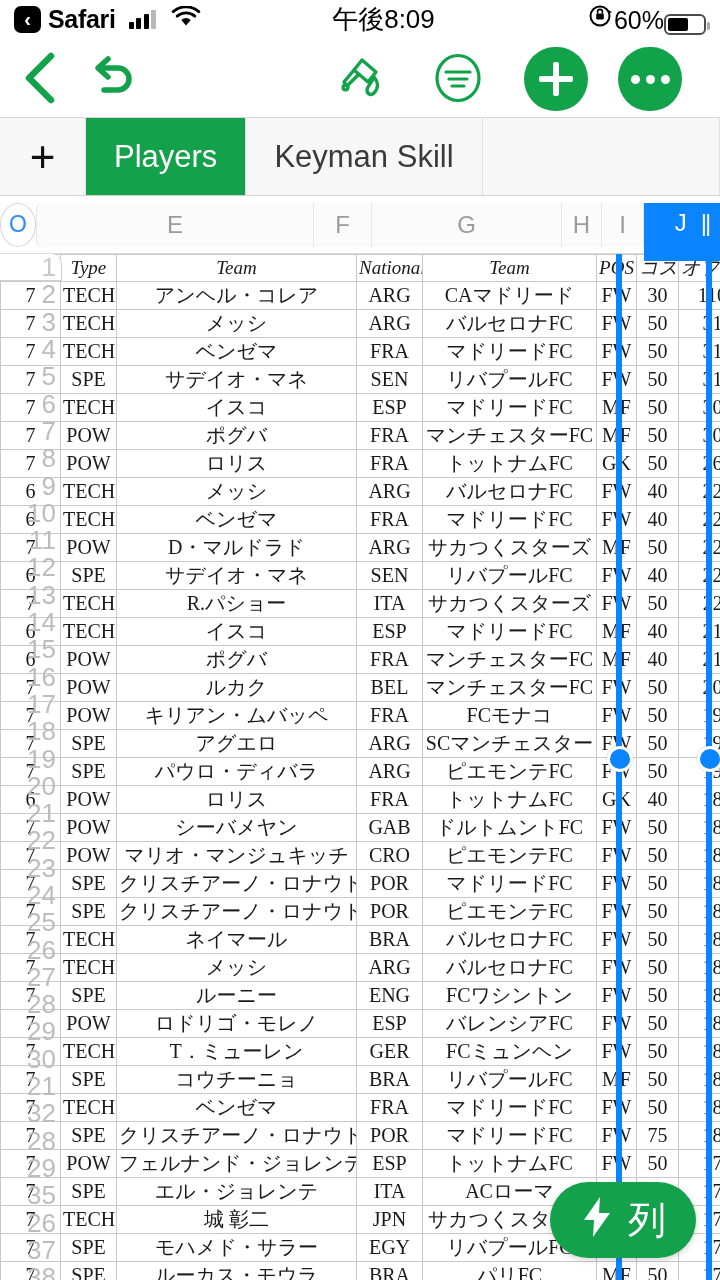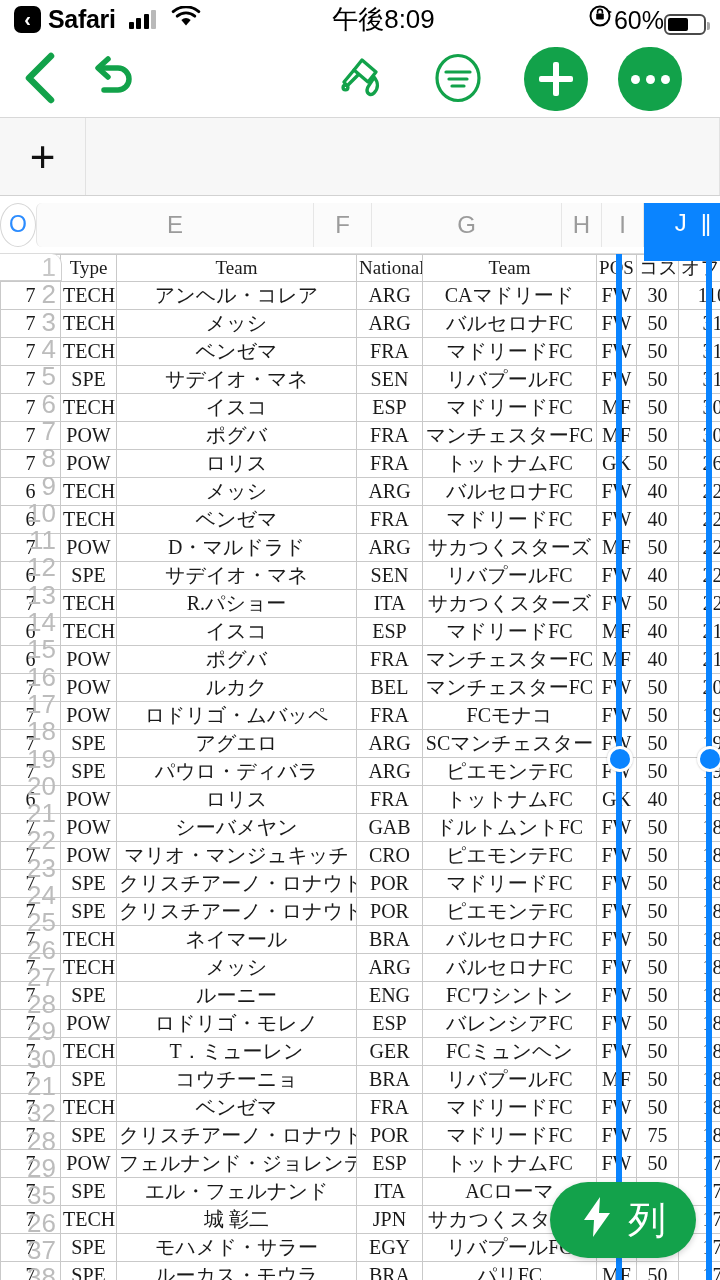--- a/index.html
+++ b/index.html
@@ -134,21 +134,21 @@
   table.grid { border-collapse:collapse; table-layout:fixed; width:742px; }
   table.grid td, table.grid th {
     border:1px solid #c9c9c9;
     height:27.3px;
     font-family:"Liberation Serif", serif;
     font-size:20px; color:#1a1a1a;
     text-align:center; vertical-align:middle;
     padding:0 2px; white-space:nowrap; overflow:hidden;
     background:#fff;
   }
-  table.grid th { font-size:19px; font-weight:400; }
+  table.grid th { font-size:19px; font-weight:400;font-style:italic; }
   col.c-star  { width:60px; }
   col.c-type  { width:56px; }
   col.c-name  { width:240px; }
   col.c-nat   { width:66px; }
   col.c-team  { width:174px; }
   col.c-pos   { width:40px; }
   col.c-cost  { width:42px; }
   col.c-off   { width:88px; }
 
   .cell-star { color:#c9c9c9; font-size:18px; }
@@ -286,20 +286,22 @@
             <i></i>
             <i></i>
             <i></i>
           </span>
       </div>
     </div>
   </div>
 
   <div class="tabbar">
     <div class="tab-add">+</div>
+    <div class="tab active">Players</div>
+    <div class="tab">Keyman Skill</div>
     <div class="tab-spacer"></div>
   </div>
 
   <div class="colbar">
     <div class="colbar-handle">
       <div class="oval-o">O</div>
     </div>
     <div class="colstrip">
       <div class="colcell" style="width:278px">E</div>
       <div class="colcell" style="width:58px">F</div>
@@ -485,21 +487,21 @@
             <td class="name-cell">ルカク</td>
             <td>BEL</td>
             <td>マンチェスターFC</td>
             <td>FW</td>
             <td>50</td>
             <td>2016</td>
           </tr>
           <tr>
             <td class="cell-star star-pow">7</td>
             <td class="type-cell type-pow">POW</td>
-            <td class="name-cell">ロドリゴ・ムバッペ</td>
+            <td class="name-cell">キリアン・ムバッペ</td>
             <td>FRA</td>
             <td>FCモナコ</td>
             <td>FW</td>
             <td>50</td>
             <td>1946</td>
           </tr>
           <tr>
             <td class="cell-star star-spe">7</td>
             <td class="type-cell type-spe">SPE</td>
             <td class="name-cell">アグエロ</td>
@@ -655,21 +657,21 @@
             <td class="name-cell">フェルナンド・ジョレンテ</td>
             <td>ESP</td>
             <td>トットナムFC</td>
             <td>FW</td>
             <td>50</td>
             <td>1799</td>
           </tr>
           <tr>
             <td class="cell-star star-spe">7</td>
             <td class="type-cell type-spe">SPE</td>
-            <td class="name-cell">エル・フェルナンド</td>
+            <td class="name-cell">エル・ジョレンテ</td>
             <td>ITA</td>
             <td>ACローマ</td>
             <td>FW</td>
             <td>50</td>
             <td>1797</td>
           </tr>
           <tr>
             <td class="cell-star star-tech">7</td>
             <td class="type-cell type-tech">TECH</td>
             <td class="name-cell">城 彰二</td>

